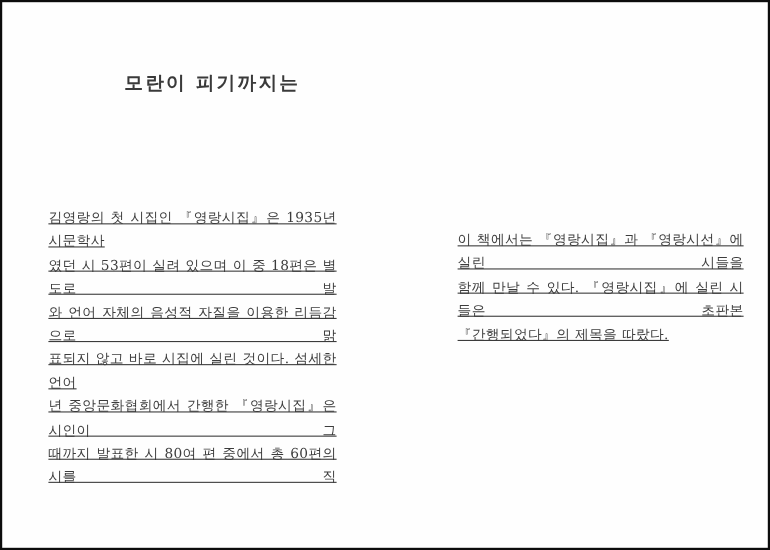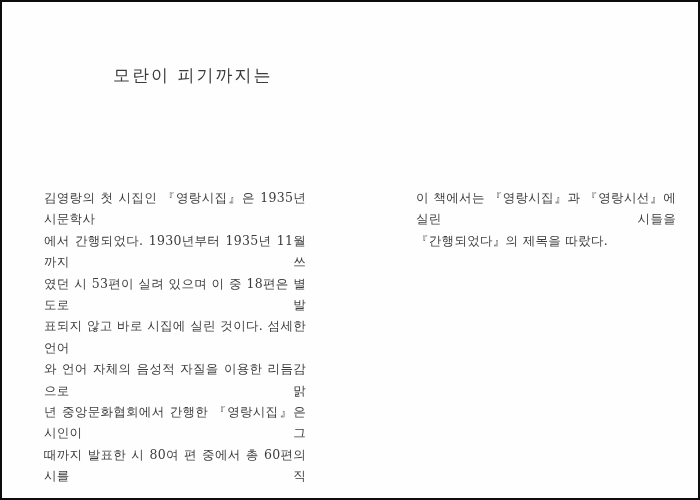--- a/index.html
+++ b/index.html
@@ -17,66 +17,68 @@
     overflow: hidden;
     font-family: "DejaVu Serif", "Liberation Serif", serif;
     color: #3c3c3c;
   }
   .page-title {
     position: absolute;
     left: 111px;
     top: 62px;
     margin: 0;
     font-size: 17px;
-    font-weight: 400;
+    font-weight: 700;
     letter-spacing: 2px;
     color: #3a3a3a;
     white-space: nowrap;
   }
   .text-block {
     position: absolute;
     top: 185px;
     font-size: 12.5px;
     line-height: 21.4px;
     letter-spacing: 0.3px;
   }
   .text-block.left-page-text {
     left: 42px;
     width: 262px;
   }
   .text-block.right-page-text {
     left: 414px;
     width: 260px;
+    margin-top: 20px;
   }
   .jline {
     text-align: justify;
     text-align-last: justify;
     word-break: break-all;
     white-space: normal;
+    text-decoration: underline;
   }
   .jline.last-line {
     text-align-last: auto;
   }
 </style>
 </head>
 <body>
 
 <div class="spread">
 
   <h1 class="page-title">모란이 피기까지는</h1>
 
   <div class="text-block left-page-text">
     <div class="jline">김영랑의 첫 시집인 『영랑시집』은 1935년 시문학사</div>
-    <div class="jline">에서 간행되었다. 1930년부터 1935년 11월까지 쓰</div>
     <div class="jline">였던 시 53편이 실려 있으며 이 중 18편은 별도로 발</div>
+    <div class="jline">와 언어 자체의 음성적 자질을 이용한 리듬감으로 맑</div>
     <div class="jline">표되지 않고 바로 시집에 실린 것이다. 섬세한 언어</div>
-    <div class="jline">와 언어 자체의 음성적 자질을 이용한 리듬감으로 맑</div>
     <div class="jline">년 중앙문화협회에서 간행한 『영랑시집』은 시인이 그</div>
     <div class="jline">때까지 발표한 시 80여 편 중에서 총 60편의 시를 직</div>
 
   </div>
 
   <div class="text-block right-page-text">
     <div class="jline">이 책에서는 『영랑시집』과 『영랑시선』에 실린 시들을</div>
+    <div class="jline">함께 만날 수 있다. 『영랑시집』에 실린 시들은 초판본</div>
     <div class="jline last-line">『간행되었다』의 제목을 따랐다.</div>
   </div>
 
 </div>
 
 </body></html>

